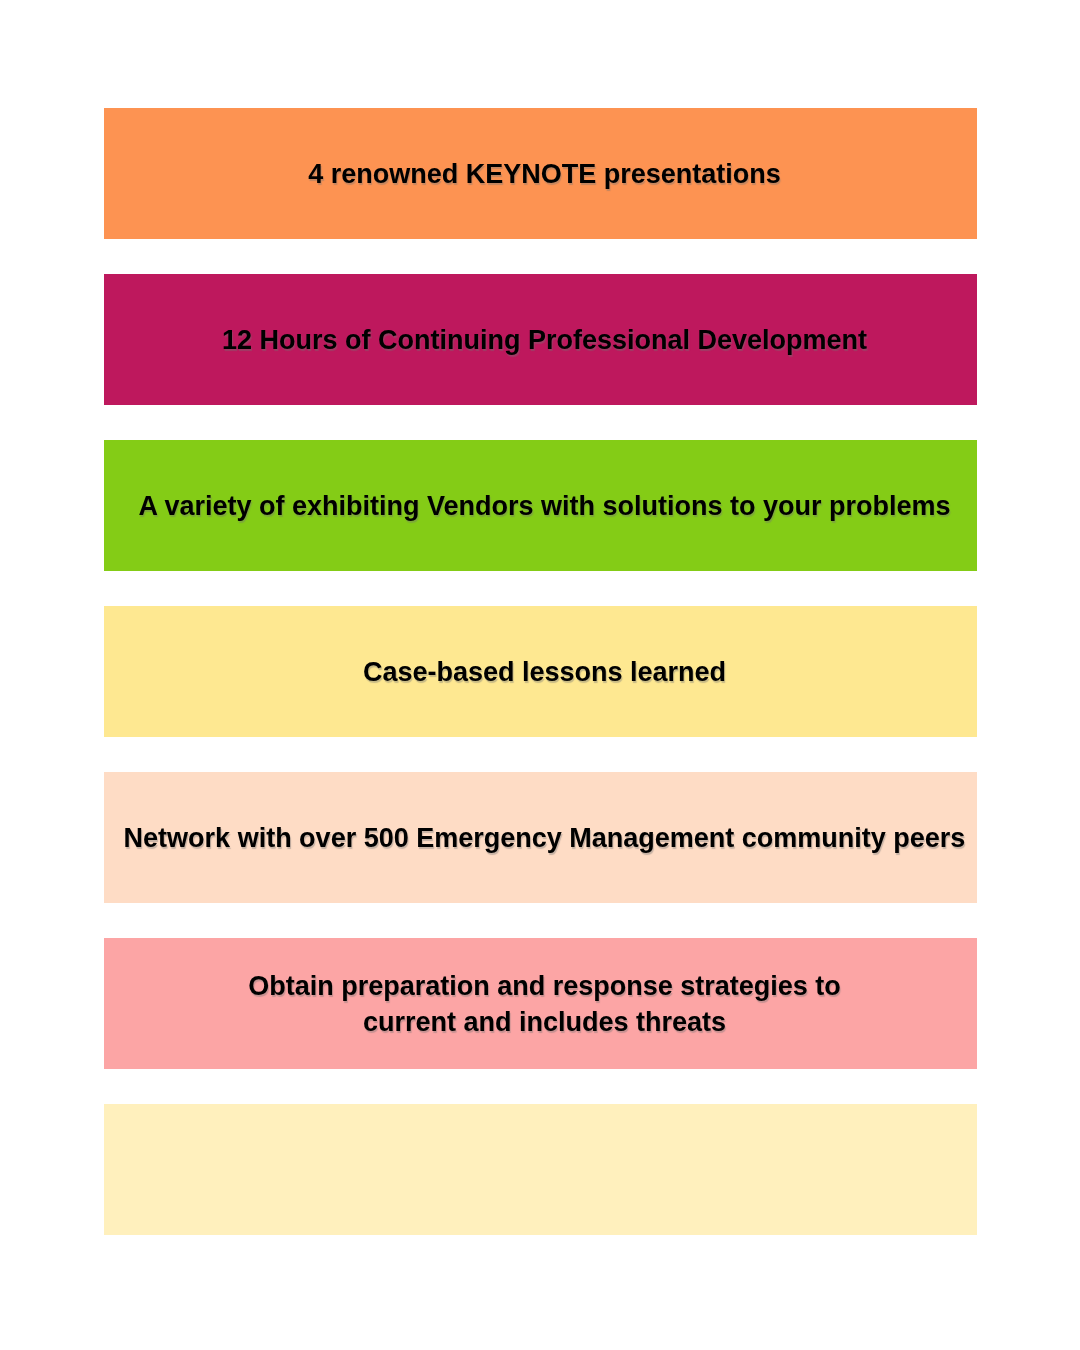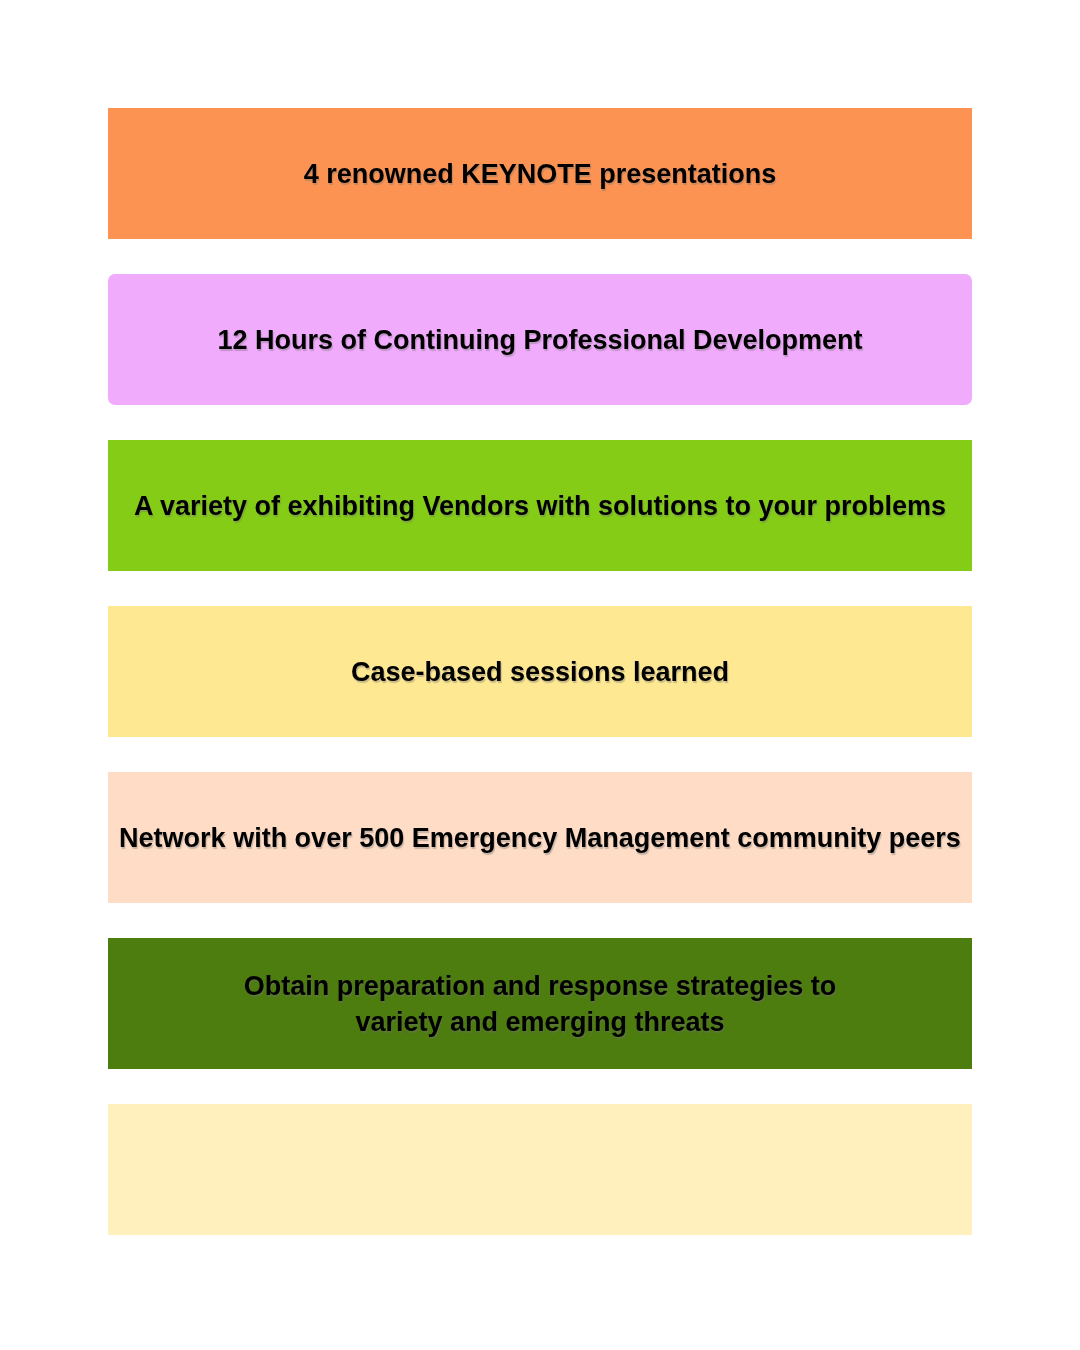--- a/index.html
+++ b/index.html
@@ -19,56 +19,57 @@
   }
   .banner {
     width: 864px;
     height: 131px;
     margin: 0 auto 35px auto;
     display: flex;
     flex-direction: column;
     justify-content: center;
     align-items: center;
     text-align: right;
+    padding-left: 9px;
   }
   .banner-line {
     font-weight: bold;
     font-size: 27px;
     line-height: 36px;
     color: #000000;
     text-shadow: 1px 2px 1px rgba(115, 115, 115, 0.40);
     white-space: nowrap;
   }
 </style>
 </head>
 <body>
 
 <div class="slide">
 
   <section class="banner" style="background-color: rgb(253, 147, 82);">
     <div class="banner-line">4 renowned KEYNOTE presentations</div>
   </section>
 
-  <section class="banner" style="background-color: #f0abfc; border-radius: 7px;">
+  <section class="banner" style="background-color: #be185d;">
     <div class="banner-line">12 Hours of Continuing Professional Development</div>
   </section>
 
   <section class="banner" style="background-color: #84cc16;">
     <div class="banner-line">A variety of exhibiting Vendors with solutions to your problems</div>
   </section>
 
   <section class="banner" style="background-color: rgb(254, 232, 145);">
-    <div class="banner-line">Case-based sessions learned</div>
+    <div class="banner-line">Case-based lessons learned</div>
   </section>
 
   <section class="banner" style="background-color: rgb(254, 220, 197);">
     <div class="banner-line">Network with over 500 Emergency Management community peers</div>
   </section>
 
-  <section class="banner" style="background-color: #4d7c0f;">
+  <section class="banner" style="background-color: #fca5a5;">
     <div class="banner-line">Obtain preparation and response strategies to</div>
-    <div class="banner-line">variety and emerging threats</div>
+    <div class="banner-line">current and includes threats</div>
   </section>
 
   <section class="banner" style="background-color: rgb(255, 240, 189);">
   </section>
 
 </div>
 
 </body></html>

